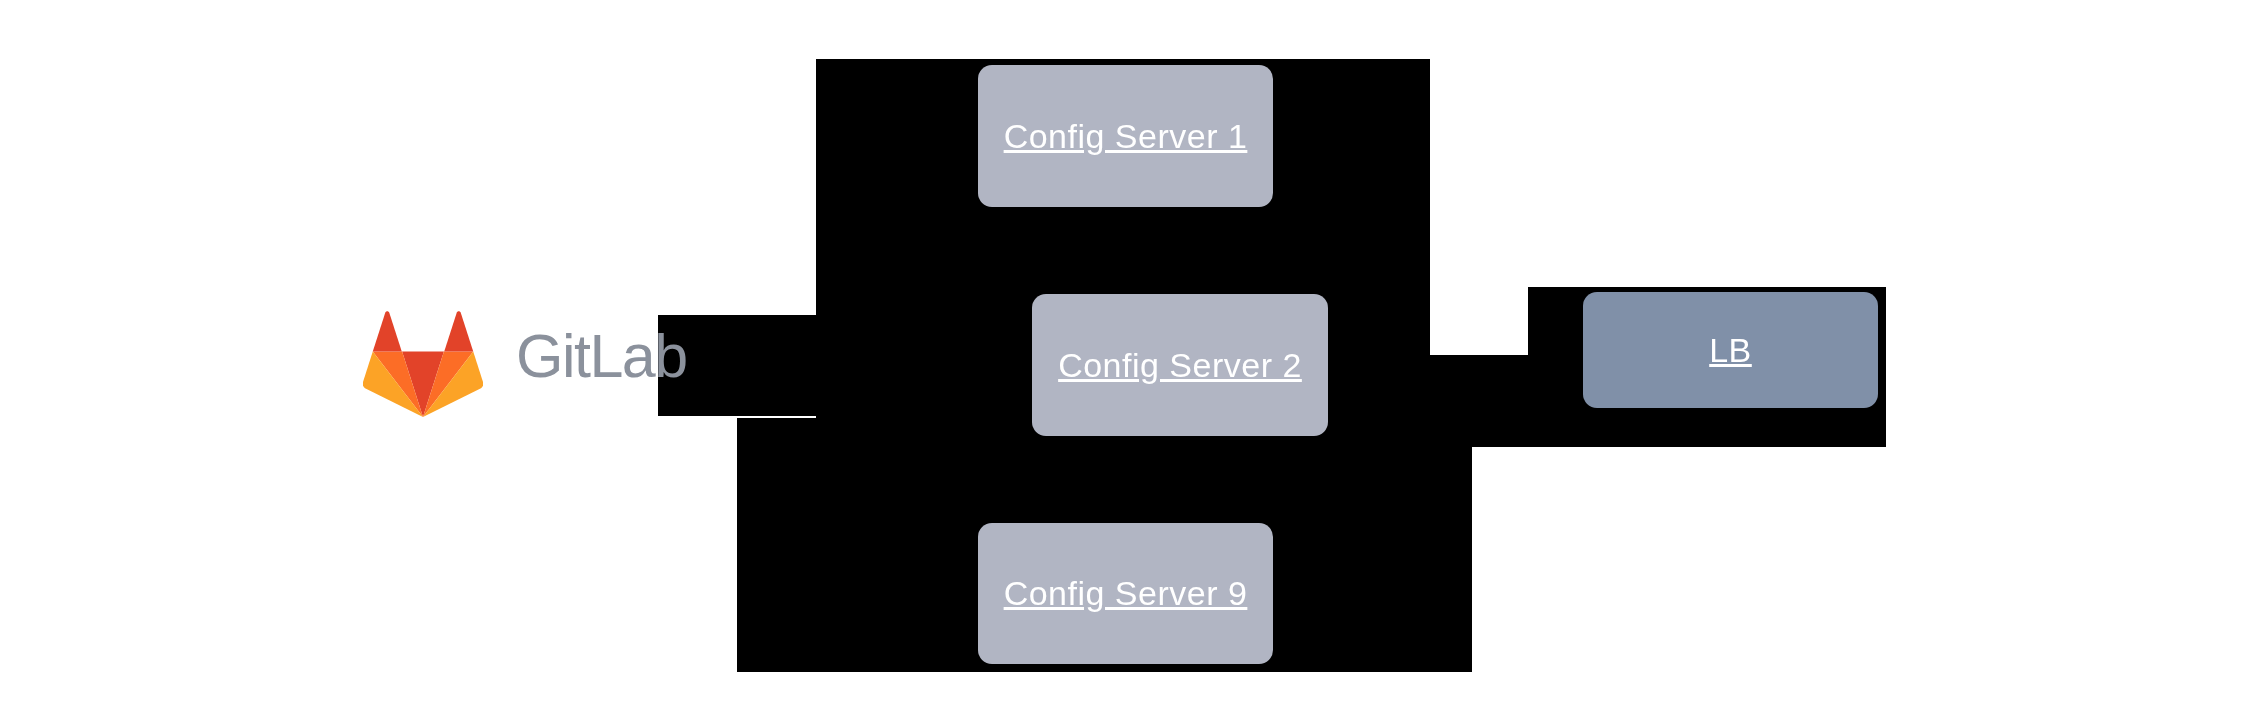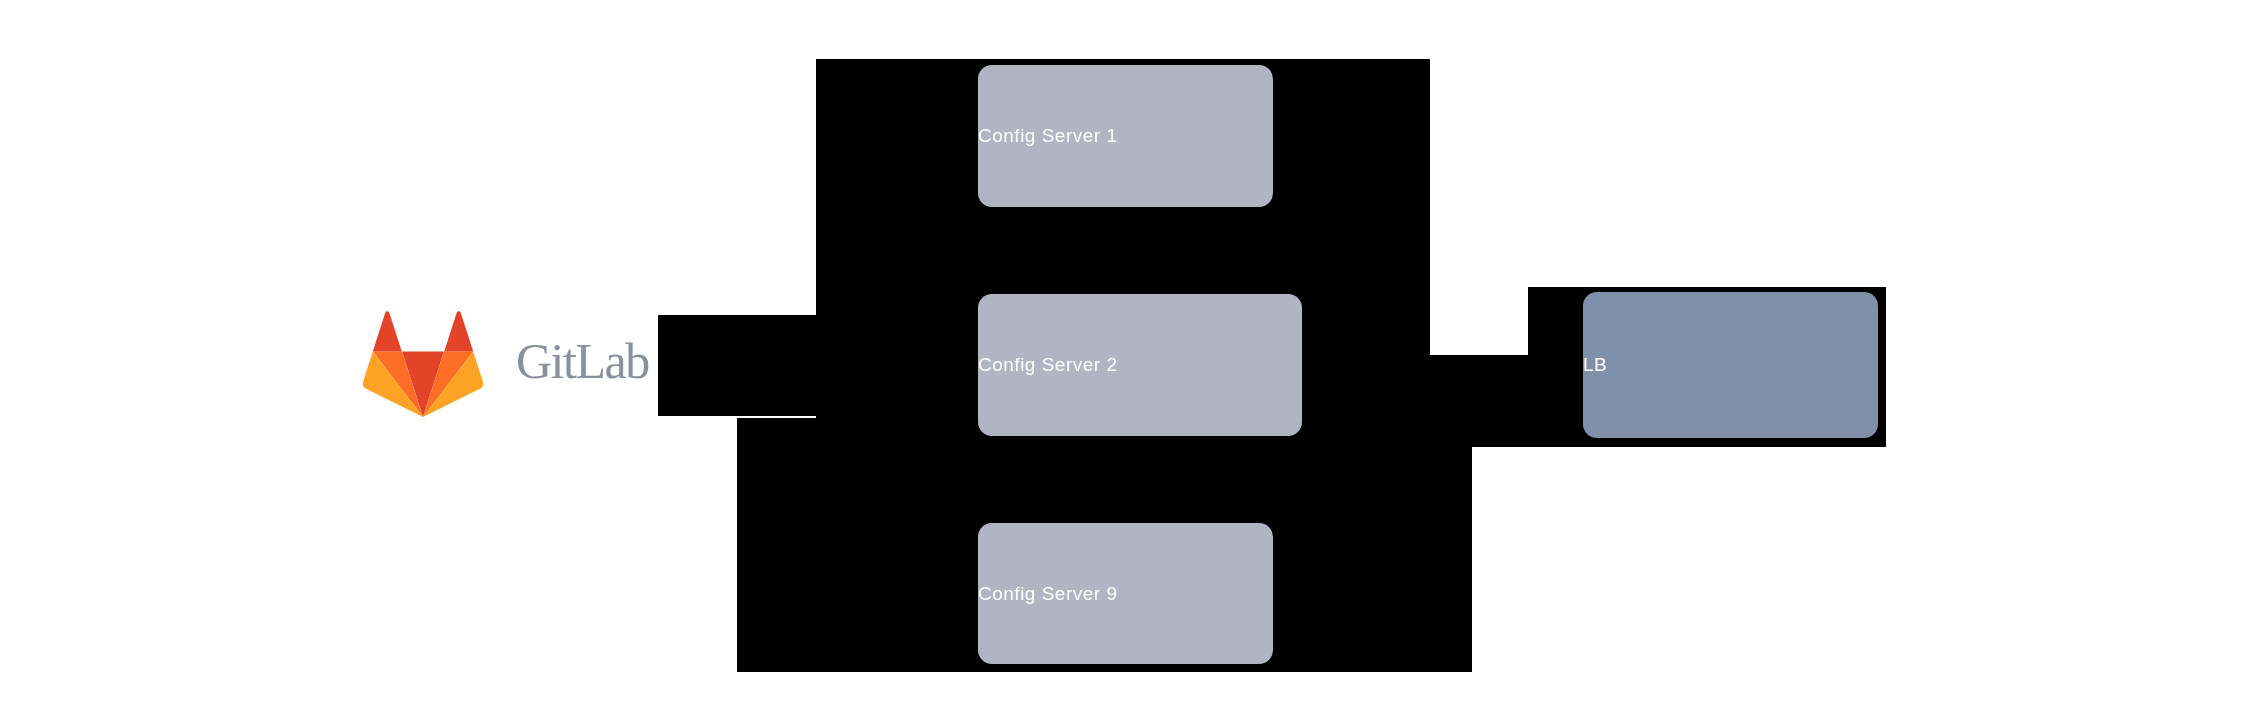--- a/index.html
+++ b/index.html
@@ -15,37 +15,38 @@
   #conn-main      { left: 816px;  top: 59px;  width: 614px; height: 613px; }
   #conn-left-ext  { left: 737px;  top: 418px; width: 79px;  height: 254px; }
   #conn-right-ext { left: 1430px; top: 355px; width: 42px;  height: 317px; }
   #conn-gitlab    { left: 658px;  top: 315px; width: 158px; height: 101px; }
   #conn-lb-band   { left: 1528px; top: 287px; width: 358px; height: 160px; }
   #conn-lb-link   { left: 1472px; top: 355px; width: 56px;  height: 92px;  }
 
   
   .node {
     border-radius: 14px;
-    display: flex; align-items: center; 
-    color: #ffffff; font-size: 19px; letter-spacing: 0.5px;
+    display: flex; align-items: center; justify-content: center;
+    color: #ffffff; font-size: 34px; letter-spacing: 0.5px;
     text-align: center;
+    text-decoration: underline;
   }
   .node-config { background: #b1b5c3; }
   .node-lb     { background: #8090a8; }
   #node-cs1 { left: 978px;  top: 65px;  width: 295px; height: 142px; }
-  #node-cs2 { left: 978px;  top: 294px; width: 324px; height: 142px; }
+  #node-cs2 { left: 1032px;  top: 294px; width: 296px; height: 142px; }
   #node-cs3 { left: 978px;  top: 523px; width: 295px; height: 141px; }
-  #node-lb  { left: 1583px; top: 292px; width: 295px; height: 146px; }
+  #node-lb  { left: 1583px; top: 292px; width: 295px; height: 116px; }
 
   
   #tanuki { left: 363px; top: 311px; width: 120px; height: 106px; }
   #wordmark {
-    left: 516px; top: 336px;
-    font-size: 50px; line-height: 1; letter-spacing: -1.5px;
-    color: #8b919c; white-space: nowrap; font-family: Liberation Serif, serif;
+    left: 516px; top: 326px;
+    font-size: 61px; line-height: 1; letter-spacing: -1.5px;
+    color: #8b919c; white-space: nowrap;
   }
 </style>
 </head>
 <body>
 
 <div>
 
   <div class="abs connector" id="conn-main"></div>
   <div class="abs connector" id="conn-left-ext"></div>
   <div class="abs connector" id="conn-right-ext"></div>

